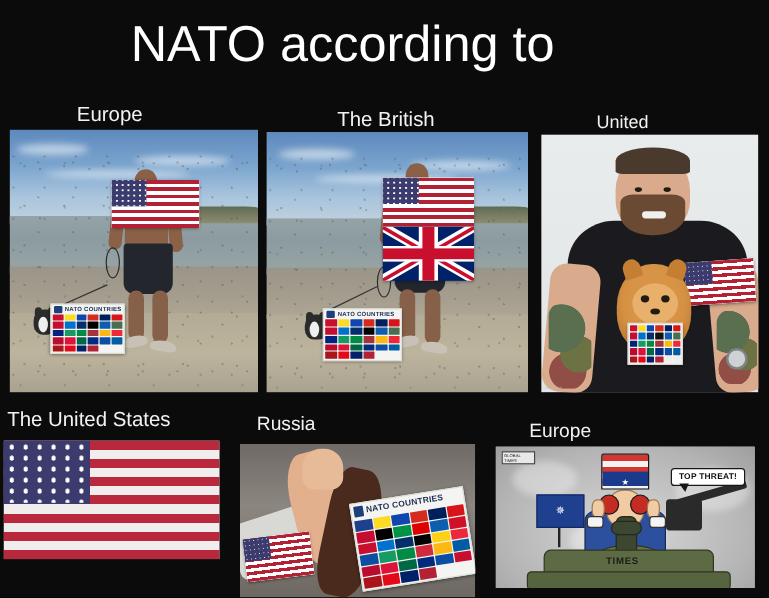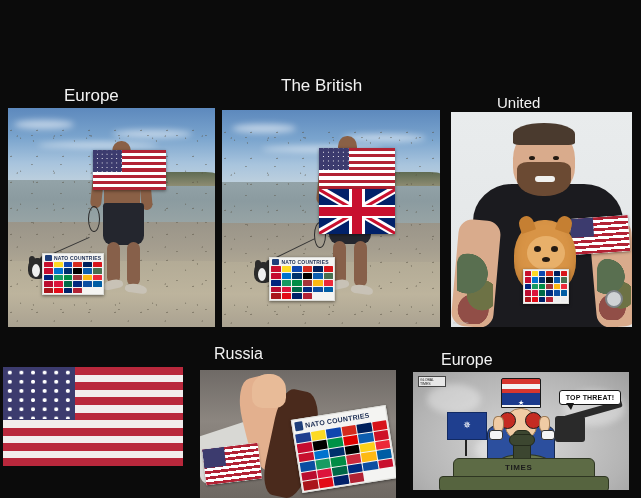--- a/index.html
+++ b/index.html
@@ -196,23 +196,24 @@
     border-left:5px solid transparent; border-right:3px solid transparent; border-top:7px solid #171717; }
   .credit { position:absolute; background:#e8e8e8; border:1px solid #444;
     font-size:3.5px; color:#222; padding:1px; line-height:4px; overflow:hidden; }
   .mg { position:absolute; background:#2a2a2a; border-radius:2px; }
 </style>
 </head>
 <body>
 
 <div id="meme">
 
+  <div class="title">NATO according to</div>
 
   <div class="cap" style="left:64px; top:86px;">Europe</div>
-  <div class="cap" style="left:281px; top:76px;">The British</div>
+  <div class="cap" style="left:281px; top:90px;">The British</div>
   <div class="cap" style="left:497px; top:93px; font-size:15px;">United</div>
 
   <div class="panel" style="left:8px; top:108px; width:207px; height:219px;">
     <div class="beach">
       <div class="sky"></div>
       <div class="cloud" style="left:6px;  top:12px; width:60px; height:9px;"></div>
       <div class="cloud" style="left:104px;top:22px; width:80px; height:8px;"></div>
       <div class="cloud" style="left:30px; top:34px; width:120px;height:6px;"></div>
       <div class="sea"></div>
       <div class="dune" style="right:0; top:64px; width:95px; height:14px;"></div>
@@ -444,20 +445,21 @@
           <span style="background:#eee"></span>
             <span style="background:#eee"></span>
         </div>
       </div>
 
       <div class="watch" style="left:154px; top:178px; width:18px; height:18px;"></div>
       <div class="wm">instagram</div>
     </div>
   </div>
 
+  <div class="cap" style="left:6px; top:340px;">The United States</div>
   <div class="cap" style="left:214px; top:344px; font-size:16px;">Russia</div>
   <div class="cap" style="left:441px; top:350px; font-size:16px;">Europe</div>
 
   <div class="panel" style="left:3px; top:367px; width:180px; height:99px;">
     <div class="bigflag" style="inset:0;">
       <div class="bstripes"></div>
       <div class="bcanton">
           <div class="bstars"></div>
         </div>
     </div>

